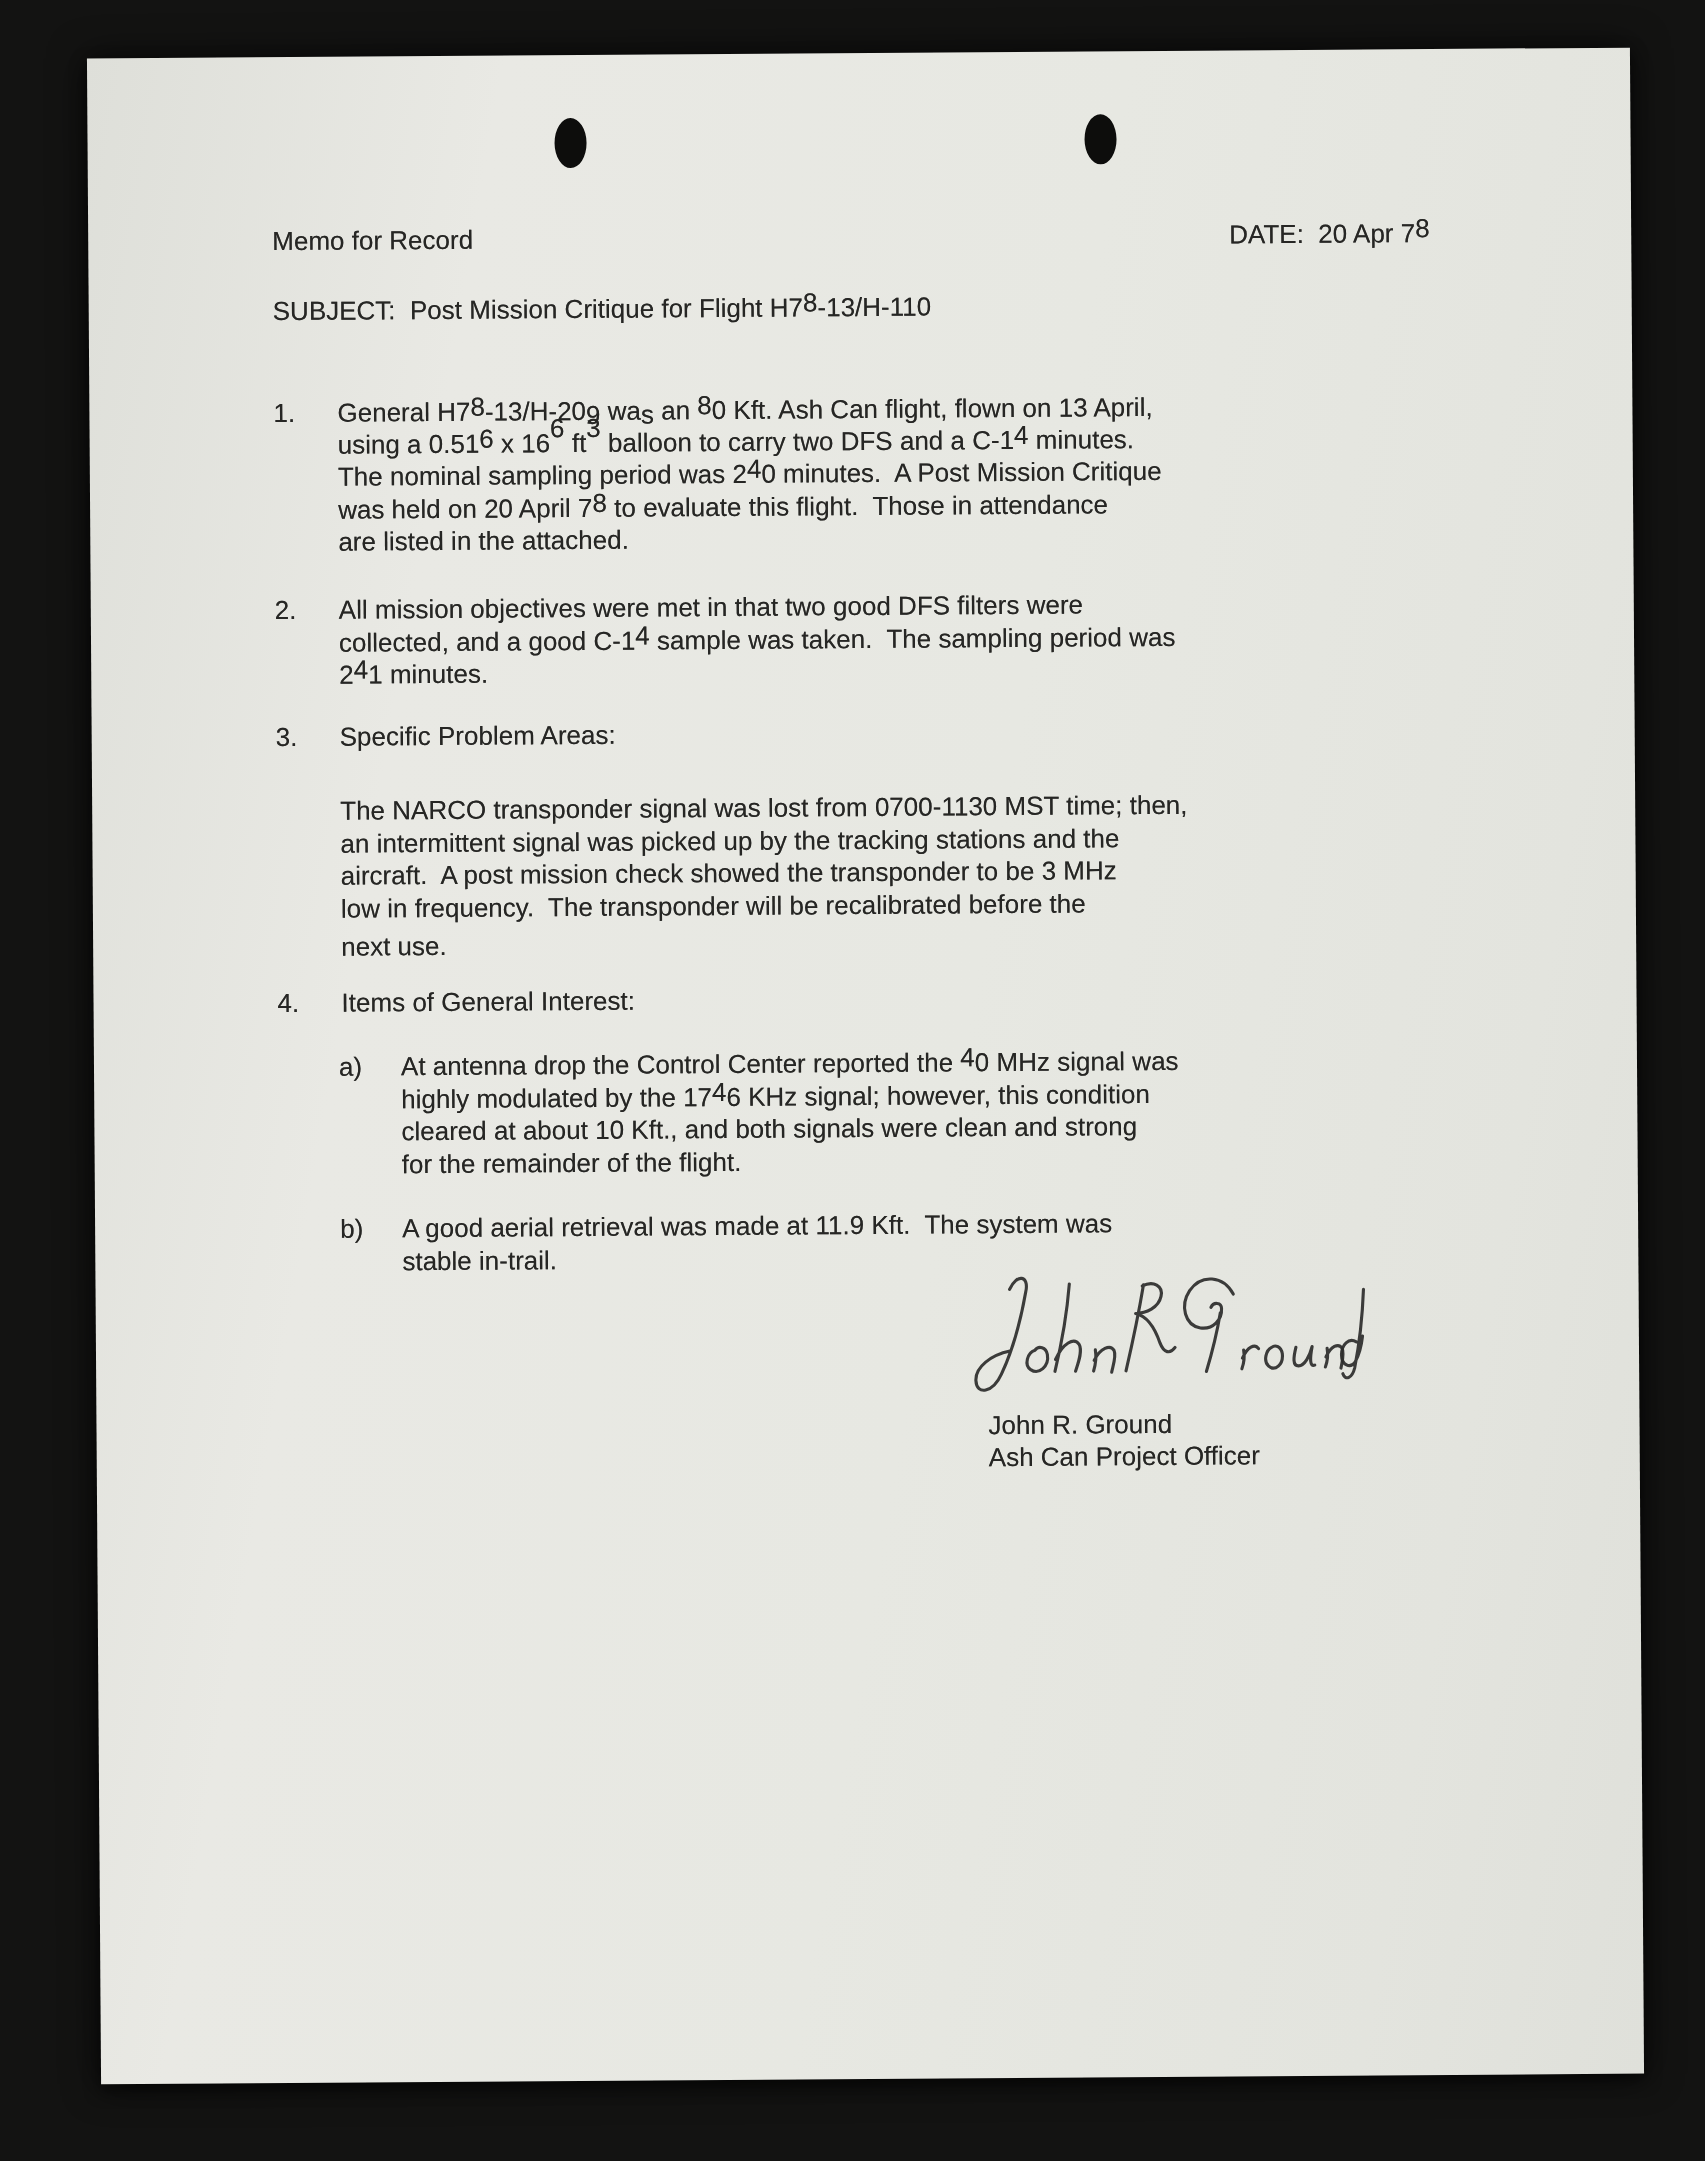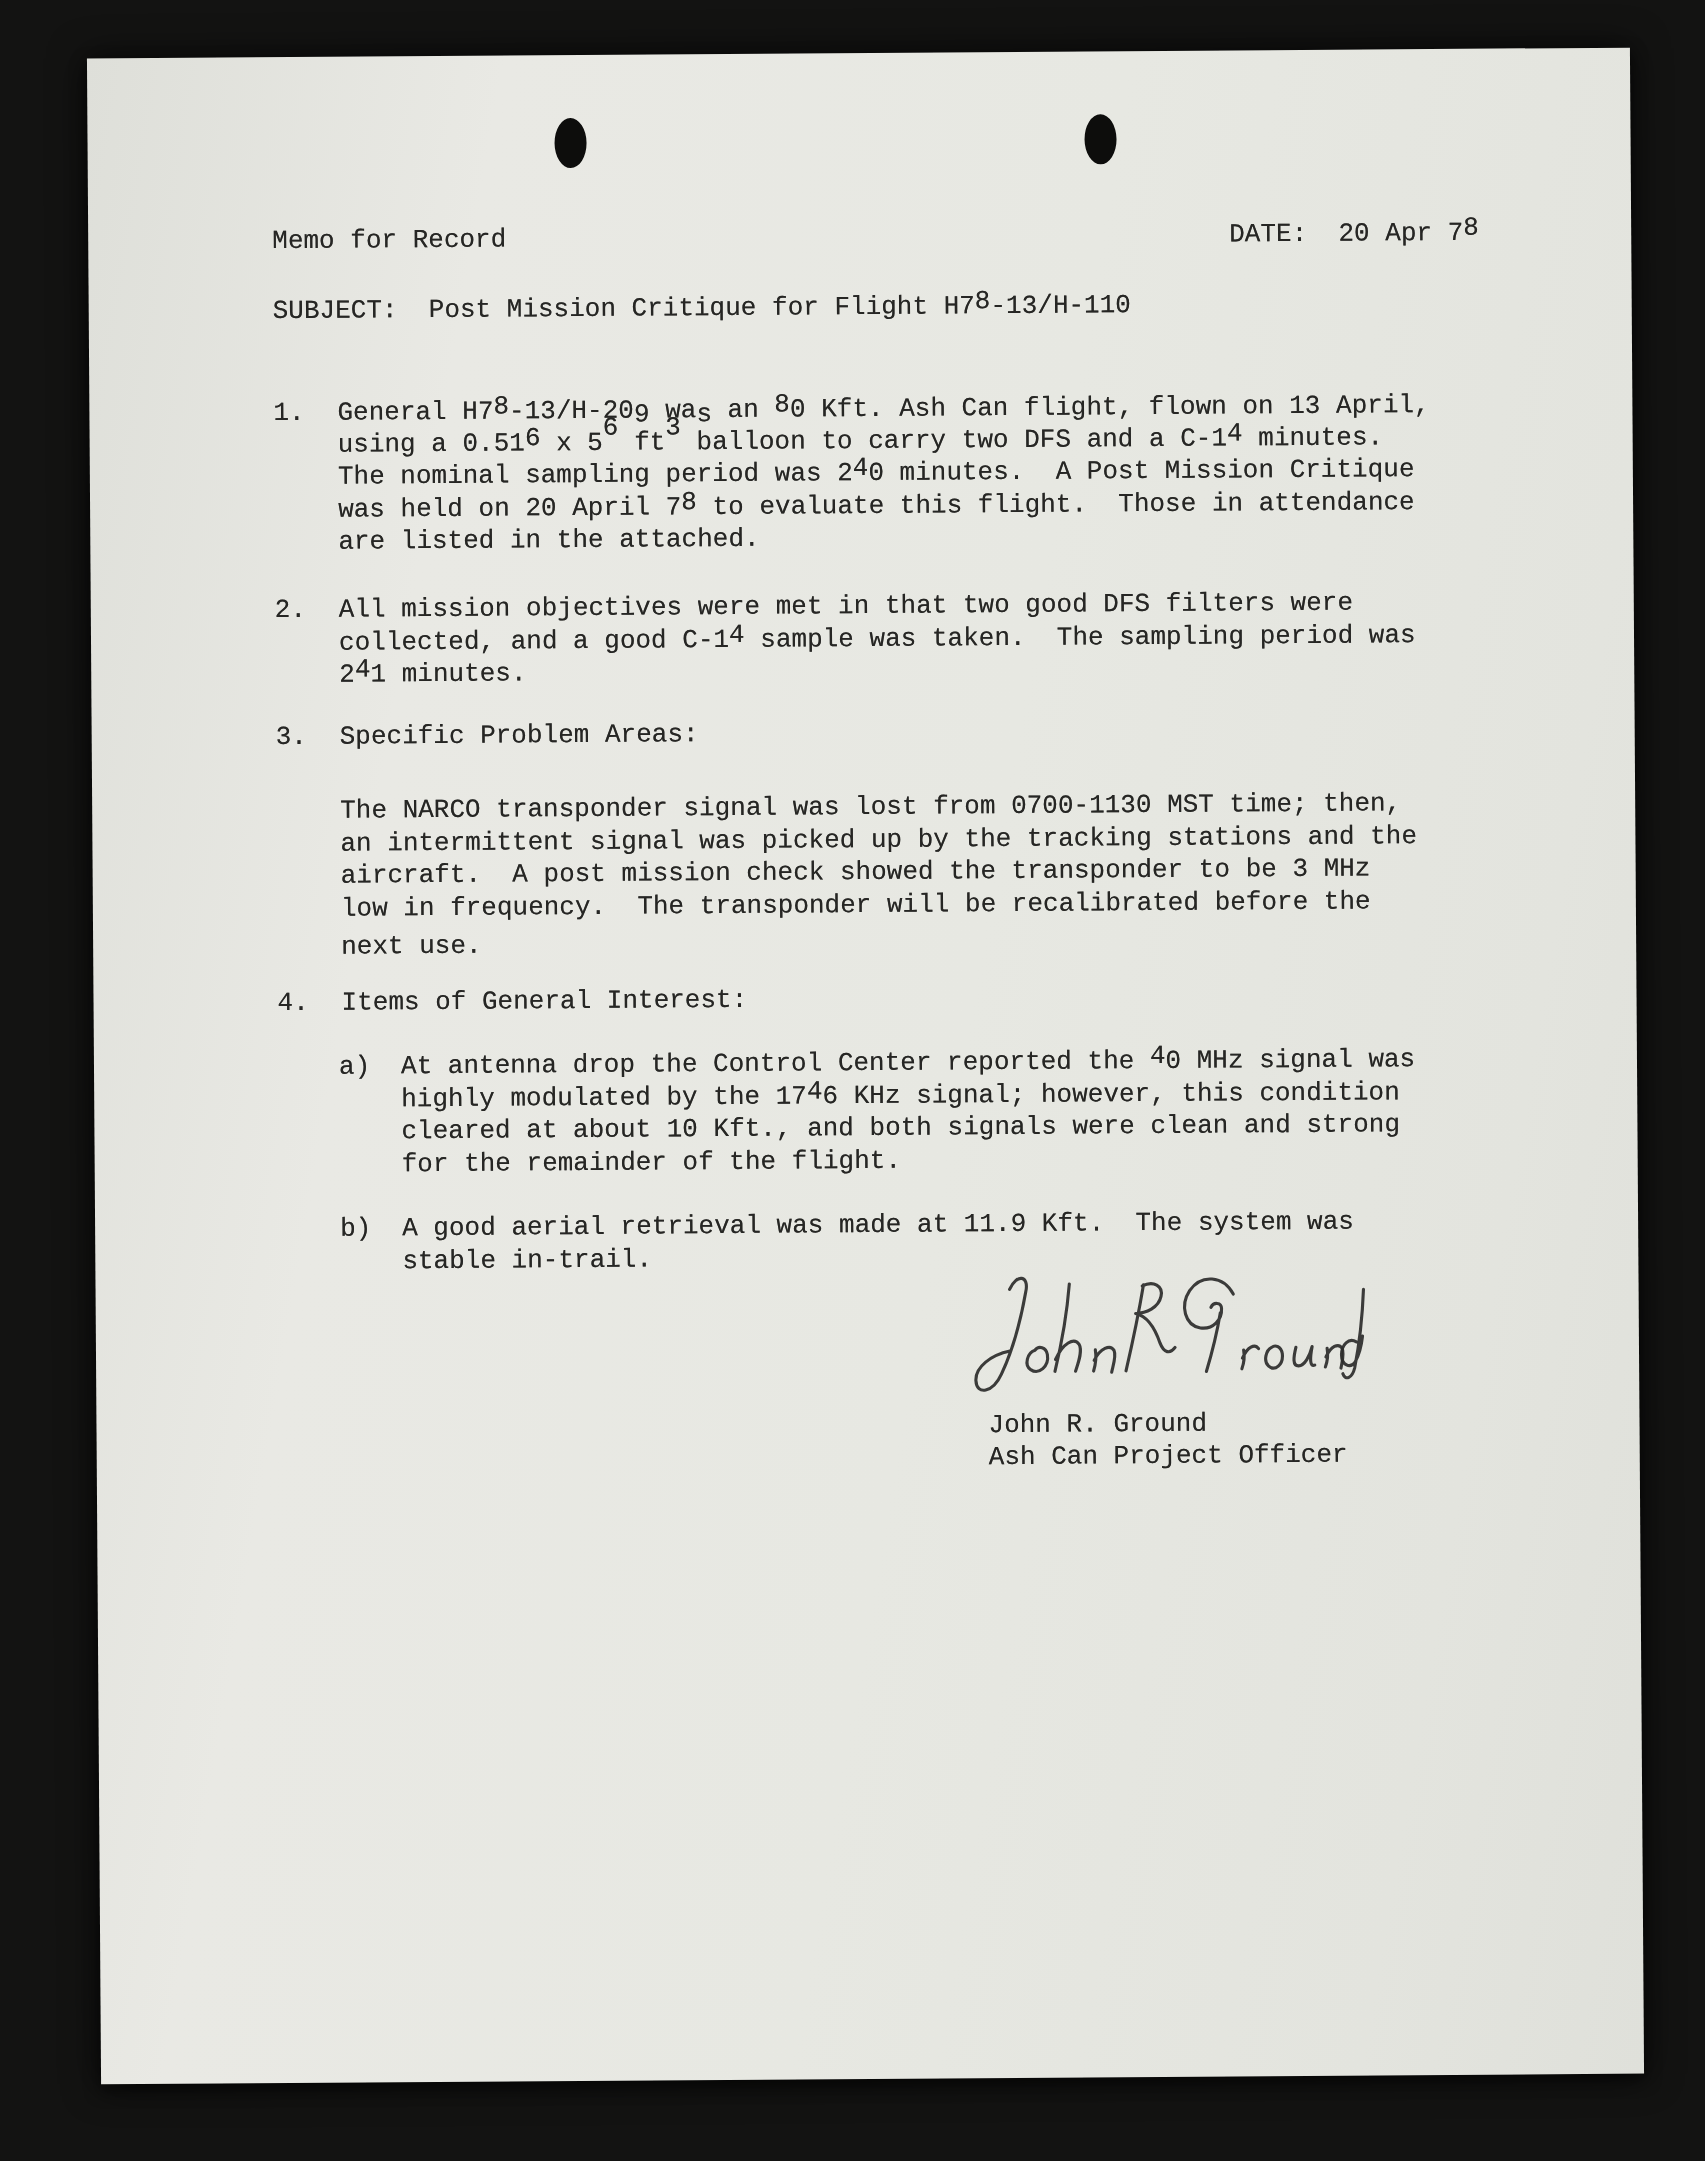--- a/index.html
+++ b/index.html
@@ -1,18 +1,18 @@
 <!DOCTYPE html>
 <html style="font-size:10px"><head>
 <meta charset="utf-8">
 <title>Memo for Record</title>
 <style>
   html,body{margin:0;padding:0;background:#131312;}
   .canvas{position:relative;width:1706px;height:2161px;background:#131312;overflow:hidden;
-          font-family:Liberation Mono, monospace;}
+          font-family:Liberation Sans, sans-serif;}
   .paper{position:absolute;left:94px;top:53px;width:1543px;height:2026px;
          background:linear-gradient(100deg,#dedfd9 0%,#e9e9e4 22%,#e7e8e2 55%,#e3e4de 85%,#dfe0da 100%);
          transform:rotate(-0.4deg);transform-origin:50% 50%;
          box-shadow:0 0 37px rgba(0,0,0,0.65), 0 6.2px 15.6px rgba(0,0,0,0.5);}
   .hole{position:absolute;width:32px;height:50px;background:#0d0d0c;border-radius:50%;}
   .line{position:absolute;white-space:pre;font-size:26px;line-height:1.15;color:#262624;
         text-shadow:0 0 0.6px rgba(45,45,42,0.65);}
   .v-sup{position:relative;top:-0.58em;}
   .v-hi{position:relative;top:-0.19em;}
   .v-lo{position:relative;top:0.17em;}
@@ -27,21 +27,21 @@
 
     <div class="hole" style="left:467px;top:63px;"></div>
     <div class="hole" style="left:997px;top:63px;"></div>
 
     <div class="line" style="left:184px;top:170px;">Memo for Record</div>
     <div class="line" style="left:1141px;top:170px;"><span>DATE:  20 Apr 7</span><span class="v-hi">8</span></div>
     <div class="line" style="left:184px;top:240px;"><span>SUBJECT:  Post Mission Critique for Flight H7</span><span class="v-hi">8</span><span>-13/H-110</span></div>
 
     <div class="line" style="left:184px;top:342px;">1.</div>
     <div class="line" style="left:248px;top:342px;"><span>General H7</span><span class="v-hi">8</span><span>-13/H-20</span><span class="v-lo">9</span><span> wa</span><span class="v-lo">s</span><span> an </span><span class="v-hi">8</span><span>0 Kft. Ash Can flight, flown on 13 April,</span></div>
-    <div class="line" style="left:248px;top:374px;"><span>using a 0.51</span><span class="v-hi">6</span><span> x 5</span><span class="v-sup">6</span><span> ft</span><span class="v-sup">3</span><span> balloon to carry two DFS and a C-1</span><span class="v-hi">4</span><span> minutes.</span></div>
+    <div class="line" style="left:248px;top:374px;"><span>using a 0.51</span><span class="v-hi">6</span><span> x 16</span><span class="v-sup">6</span><span> ft</span><span class="v-sup">3</span><span> balloon to carry two DFS and a C-1</span><span class="v-hi">4</span><span> minutes.</span></div>
     <div class="line" style="left:248px;top:406px;"><span>The nominal sampling period was 2</span><span class="v-hi">4</span><span>0 minutes.  A Post Mission Critique</span></div>
     <div class="line" style="left:248px;top:439px;"><span>was held on 20 April 7</span><span class="v-hi">8</span><span> to evaluate this flight.  Those in attendance</span></div>
     <div class="line" style="left:248px;top:471px;"><span>are listed in the attached.</span></div>
 
     <div class="line" style="left:184px;top:539px;">2.</div>
     <div class="line" style="left:248px;top:539px;"><span>All mission objectives were met in that two good DFS filters were</span></div>
     <div class="line" style="left:248px;top:572px;"><span>collected, and a good C-1</span><span class="v-hi">4</span><span> sample was taken.  The sampling period was</span></div>
     <div class="line" style="left:248px;top:604px;"><span>2</span><span class="v-hi">4</span><span>1 minutes.</span></div>
 
     <div class="line" style="left:184px;top:666px;">3.</div>

